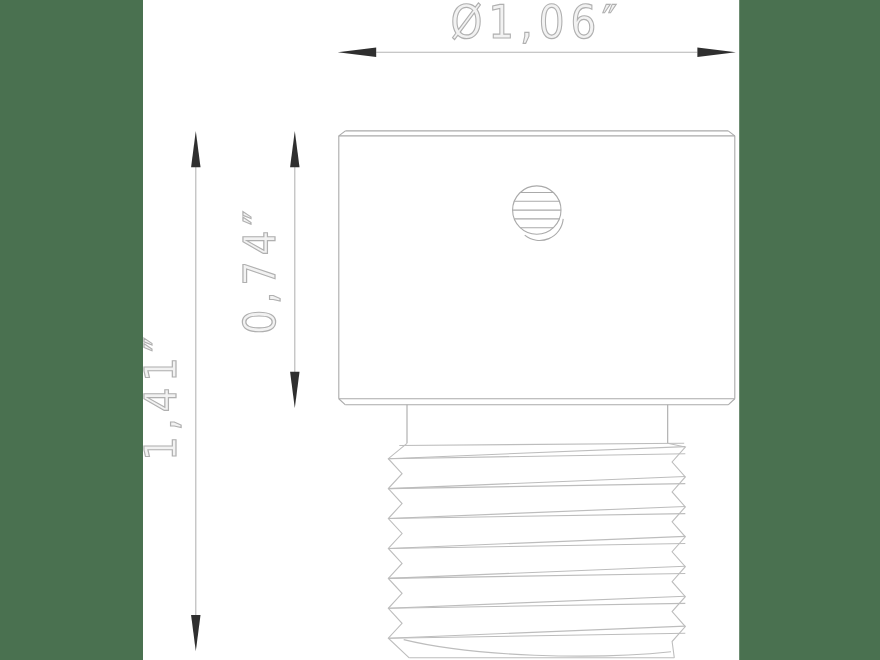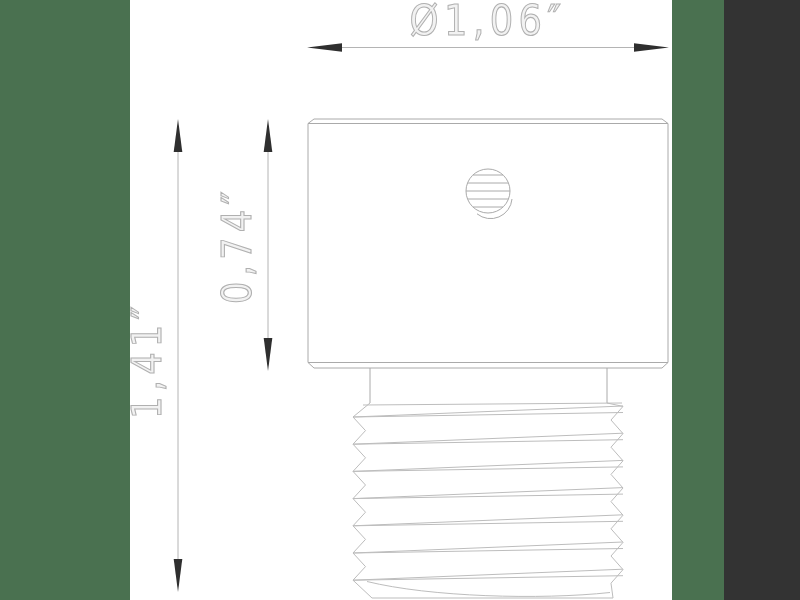--- a/index.html
+++ b/index.html
@@ -1,17 +1,17 @@
 <!DOCTYPE html>
 <html style="--backdrop: #4a7150; --canvas: #ffffff; --label-color: #b0b0b0;"><head>
 <meta charset="utf-8">
 <style>
   html,body{margin:0;padding:0;background:#333;}
   #stage{
-    position:relative;width:724px;height:600px;overflow:hidden;
+    position:relative;width:800px;height:600px;overflow:hidden;
     background:var(--backdrop,#4a7150);
     font-family:"DejaVu Sans",sans-serif;
   }
   #canvas{
     position:absolute;left:130px;top:0;width:542px;height:600px;
     background:var(--canvas,#ffffff);
   }
   #drawing{position:absolute;left:0;top:0;width:800px;height:600px;}
   .dim-label{
     position:absolute;

